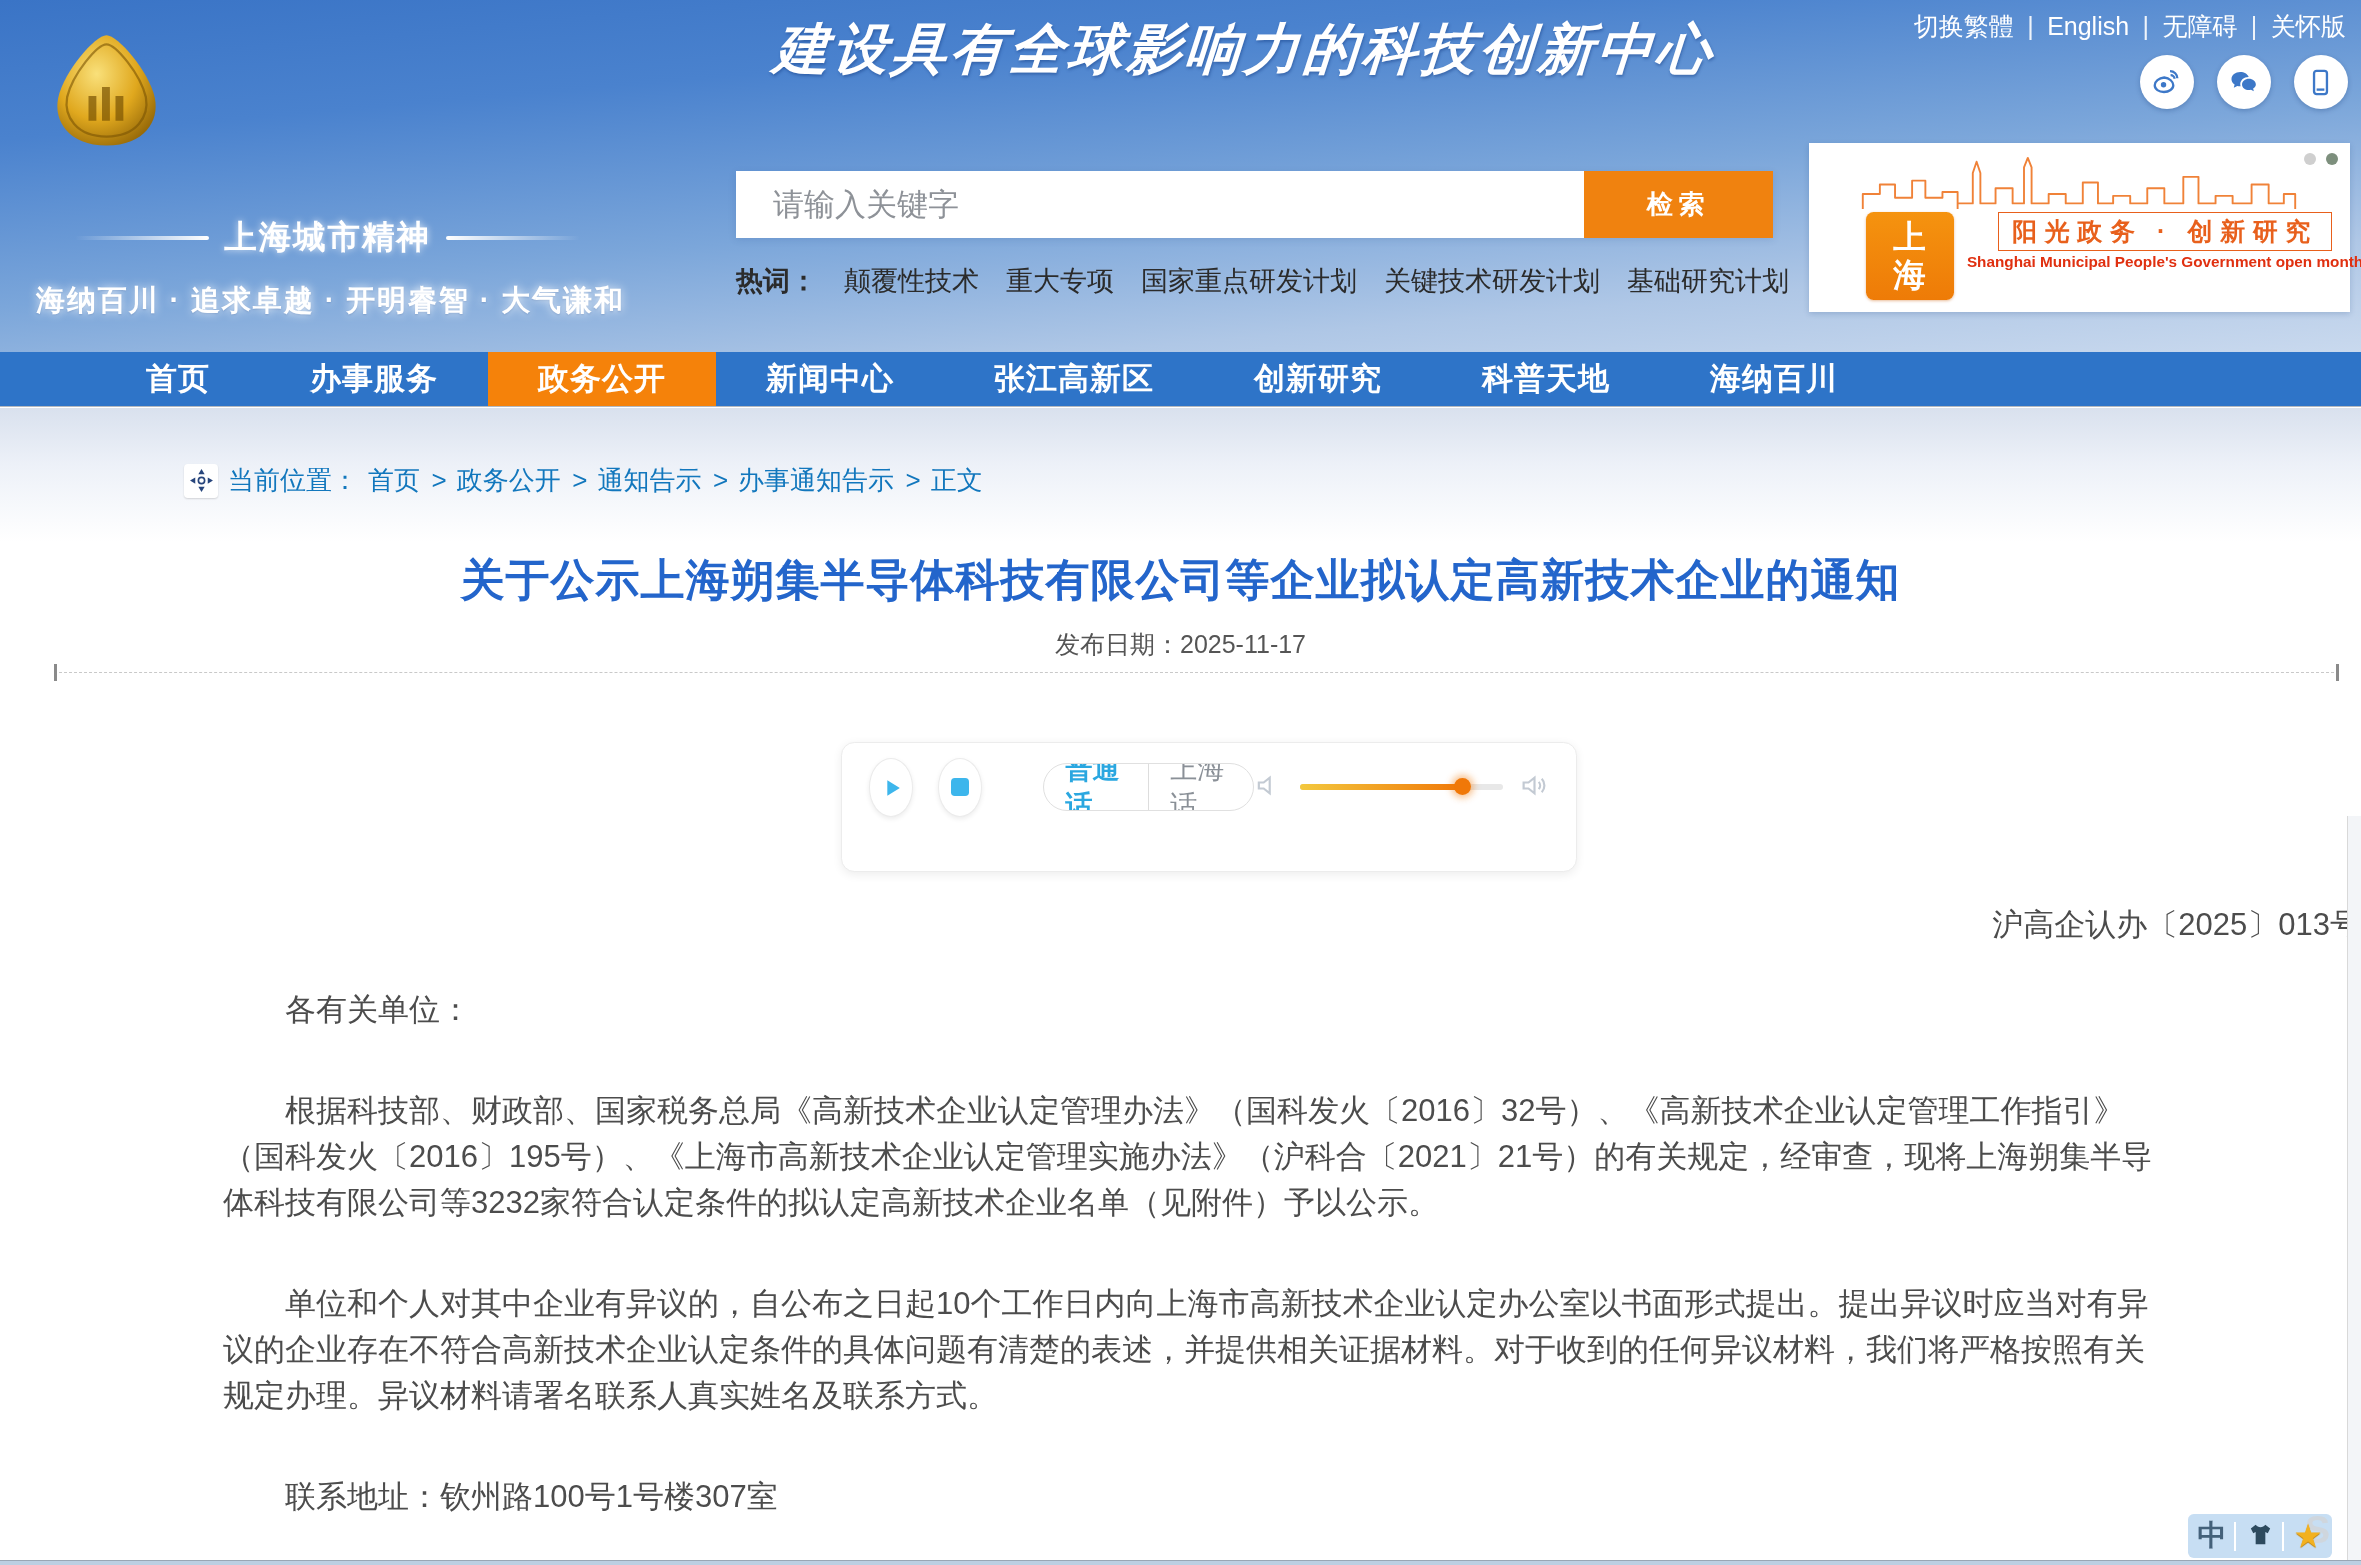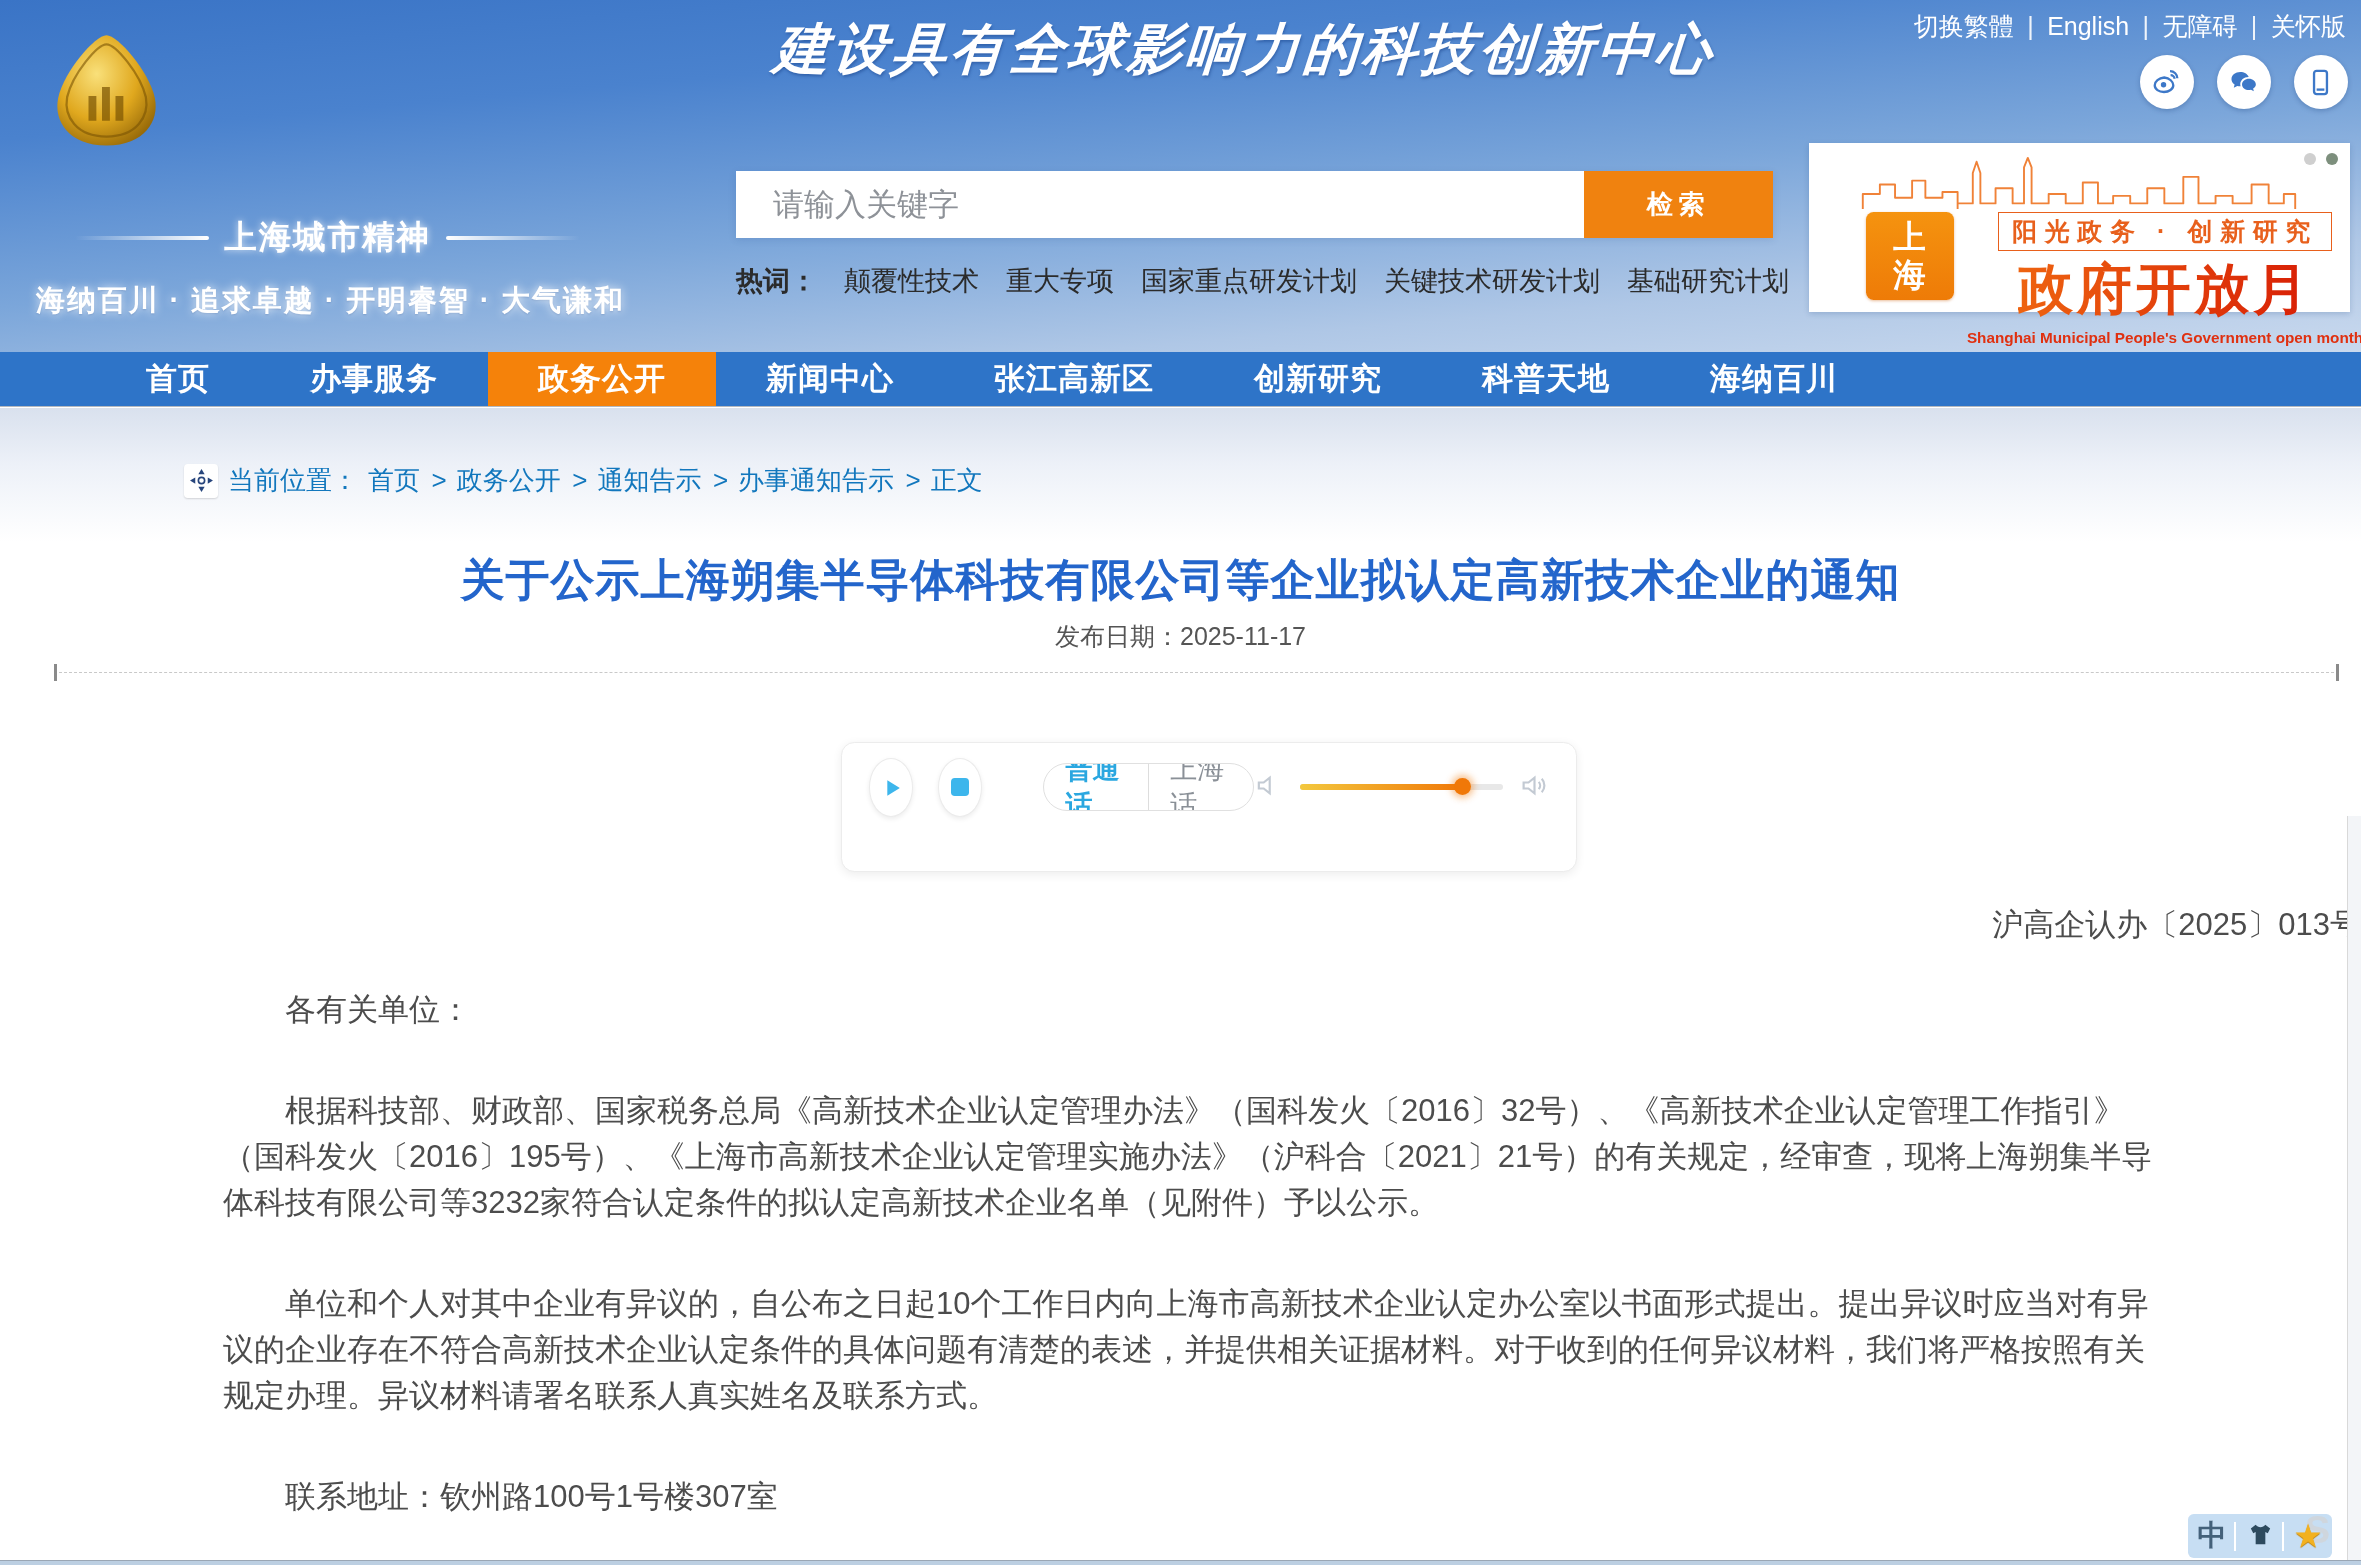--- a/index.html
+++ b/index.html
@@ -67,21 +67,21 @@
     background:linear-gradient(180deg,#d9e1ee 0px,#edf1f8 57px,#ffffff 134px); }
 
   .breadcrumb { position:absolute; top:55px; left:184px; display:flex; align-items:center; gap:10px; font-size:26px; color:#1277bd; }
   .bc-icon { width:34px; height:34px; background:#fff; border-radius:3.8px; display:flex; align-items:center; justify-content:center; color:#27457c; box-shadow:0 1px 1.9px rgba(0,0,0,.15); }
   .bc-label { white-space:nowrap; }
   .bc-item { cursor:pointer; white-space:nowrap; }
   .bc-item:not(:last-child)::after { content:">"; margin-left:11.5px; color:#1277bd; }
 
   .article-title { position:absolute; top:143px; left:0; width:2361px; text-align:center;
     color:#2365cb; font-size:44px; font-weight:bold; letter-spacing:1px; }
-  .article-date { position:absolute; top:212px; left:0; width:2361px; text-align:center; color:#555; font-size:25px; }
+  .article-date { position:absolute; top:220px; left:0; width:2361px; text-align:center; color:#555; font-size:25px; }
 
   .divider { position:absolute; top:264px; left:54px; width:2285px; border-top:1.9px dashed #c9c9c9; }
   .divider .tick { position:absolute; top:-8.6px; width:2.9px; height:17px; background:#8a8a8a; display:block; }
   .divider .tick.l { left:0; }
   .divider .tick.r { right:0; }
 
   
   .player { position:absolute; top:334px; left:841px; width:736px; height:130px; background:#fff;
     border:1px solid #ececec; border-radius:13.4px; box-shadow:0 2.9px 9.6px rgba(0,0,0,.07); }
   .player-header { height:40px; display:flex; align-items:center; justify-content:center;
@@ -215,21 +215,20 @@
           <path d="M2 56 V40 H20 V30 H36 V44 H54 V26 H68 V44 H86 V38 H102 V56 M102 50 H118 V18 L122 6 L126 18 V50 H142 V34 H160 V50 H172 V12 L176 2 L180 12 V50 H198 V40 H216 V50 H234 V28 H250 V50 H266 V42 H284 V50 H302 V34 H320 V50 H340 V22 H356 V50 H374 V42 H392 V50 H412 V30 H430 V50 H446 V40 H458 V56"></path>
         </svg>
       </span>
       <div class="banner-body">
         <div class="sh-block">
           <span>上</span>
           <span>海</span>
         </div>
         <div class="banner-right">
           <div class="banner-tagline">阳光政务 · 创新研究</div>
-          <div class="banner-title">政府开放月</div>
           <div class="banner-sub">Shanghai Municipal People's Government open month</div>
         </div>
       </div>
     </div>
   </header>
 
   <nav class="main-nav">
     <div class="nav-item">首页</div>
     <div class="nav-item">办事服务</div>
     <div class="nav-item active">政务公开</div>

